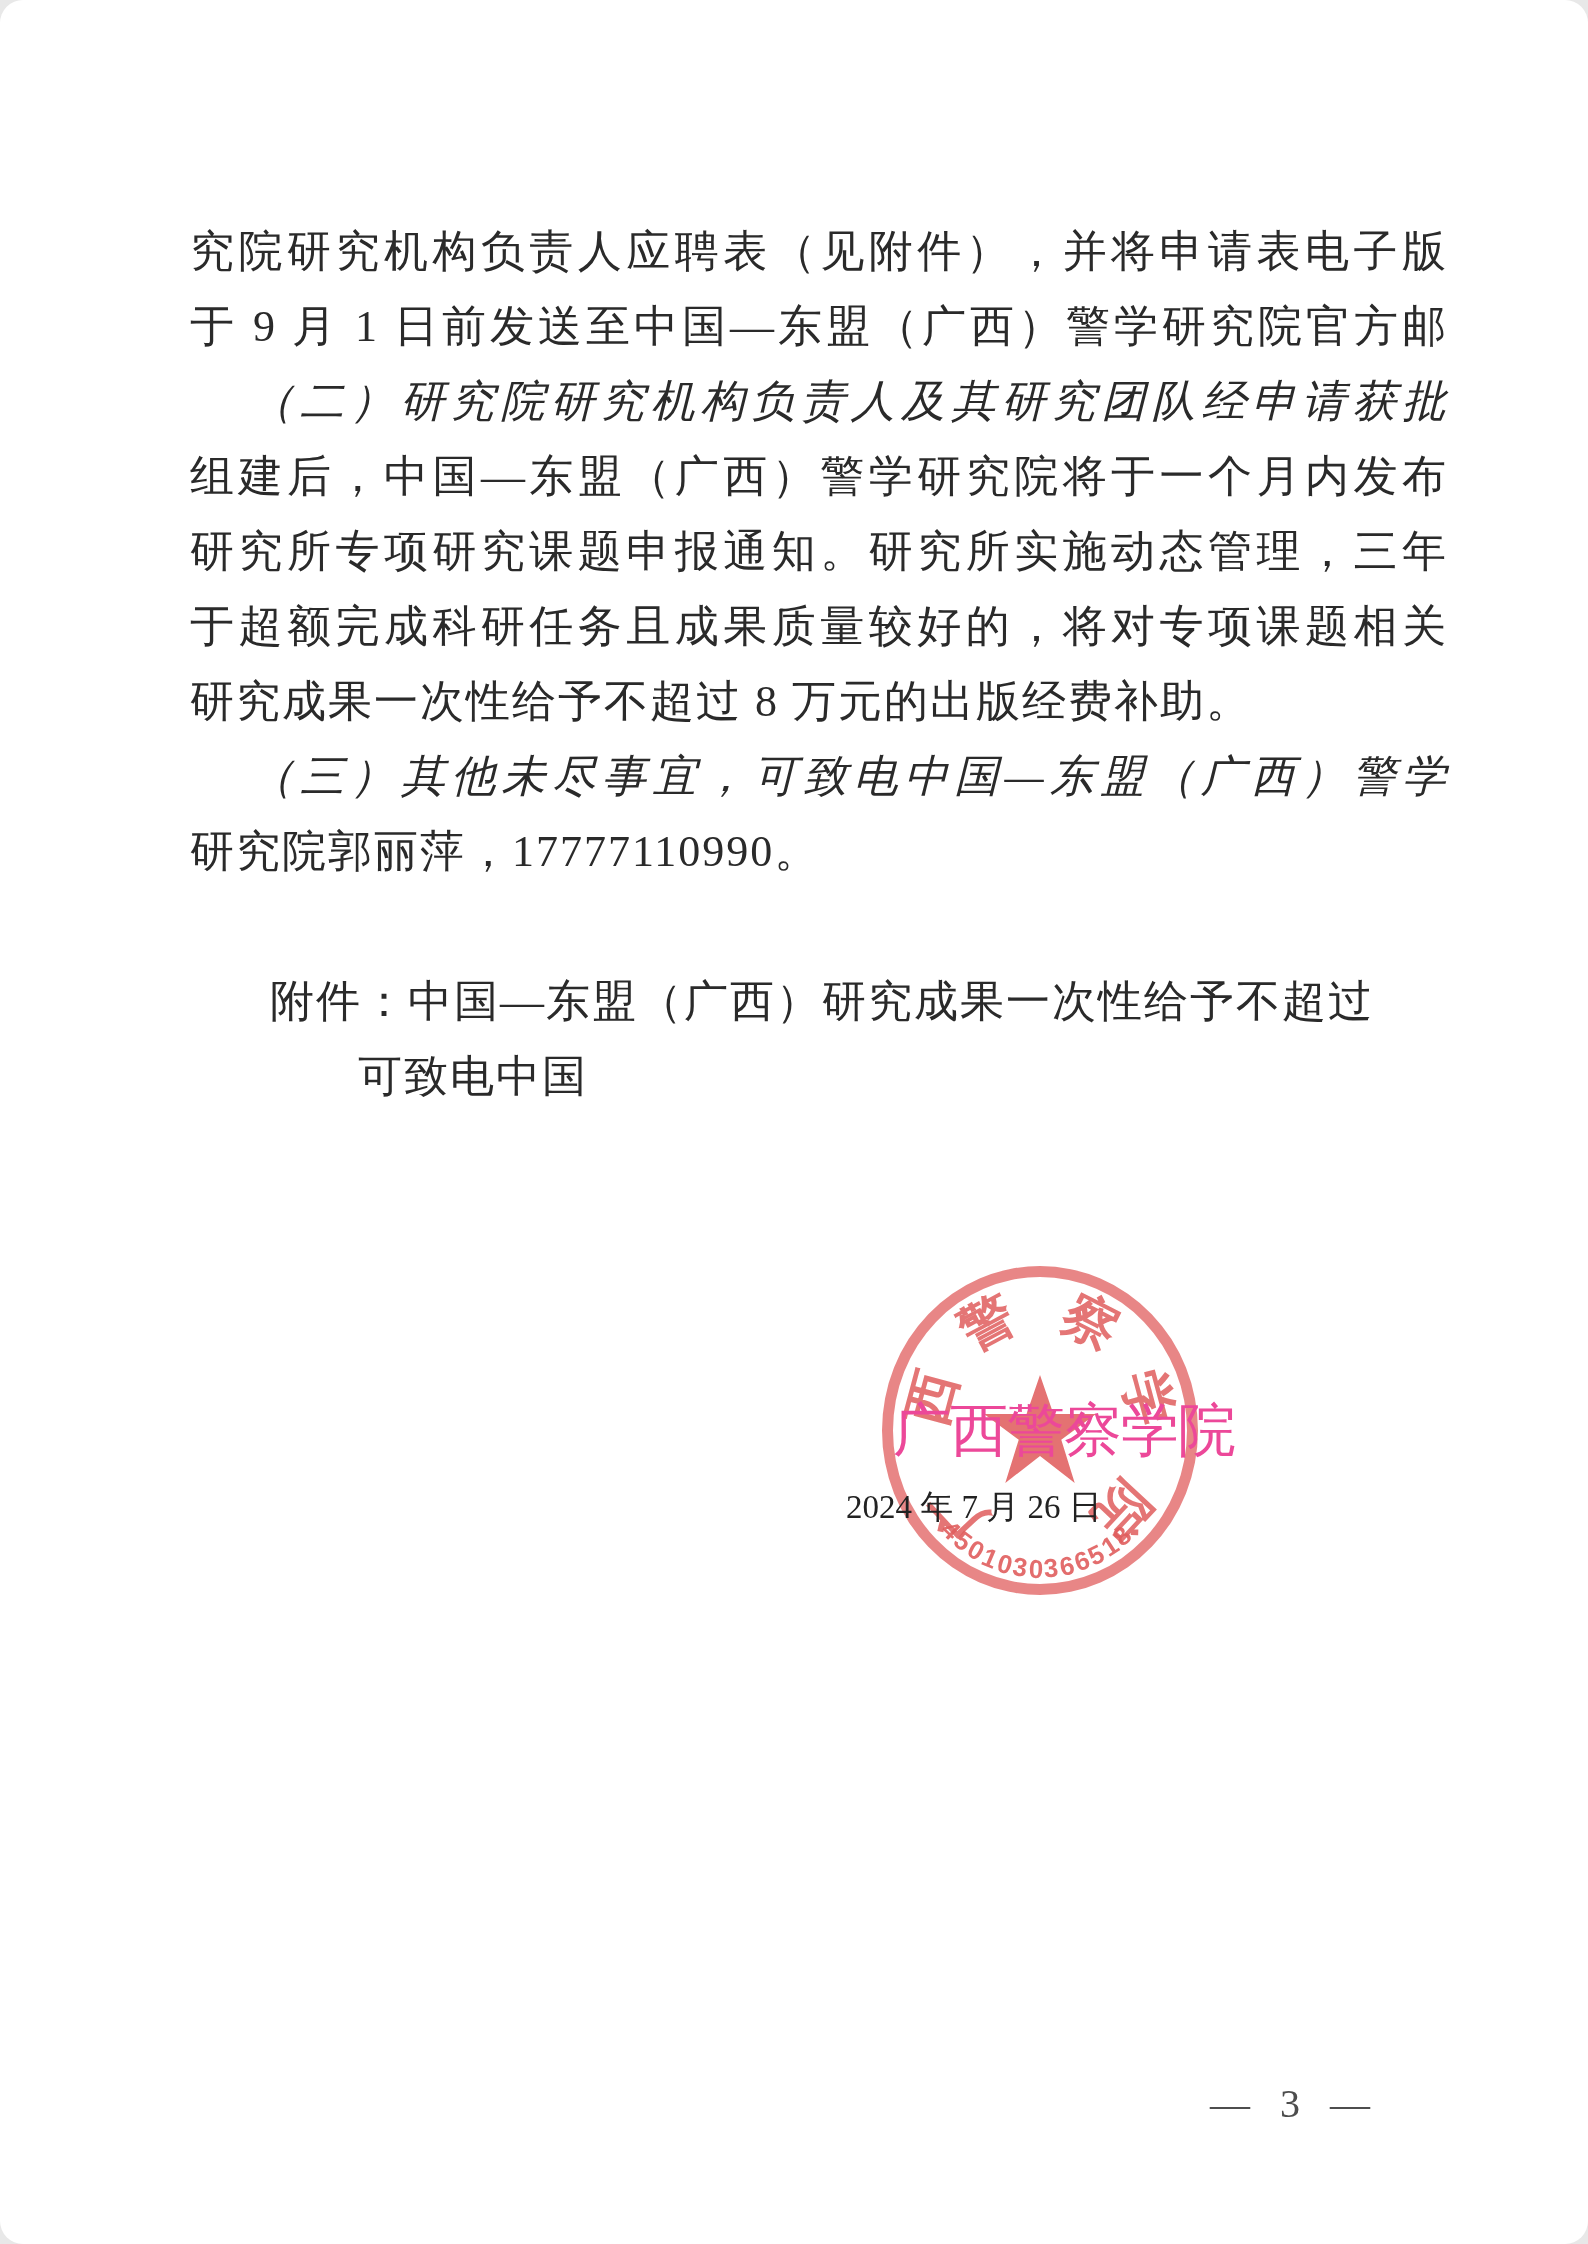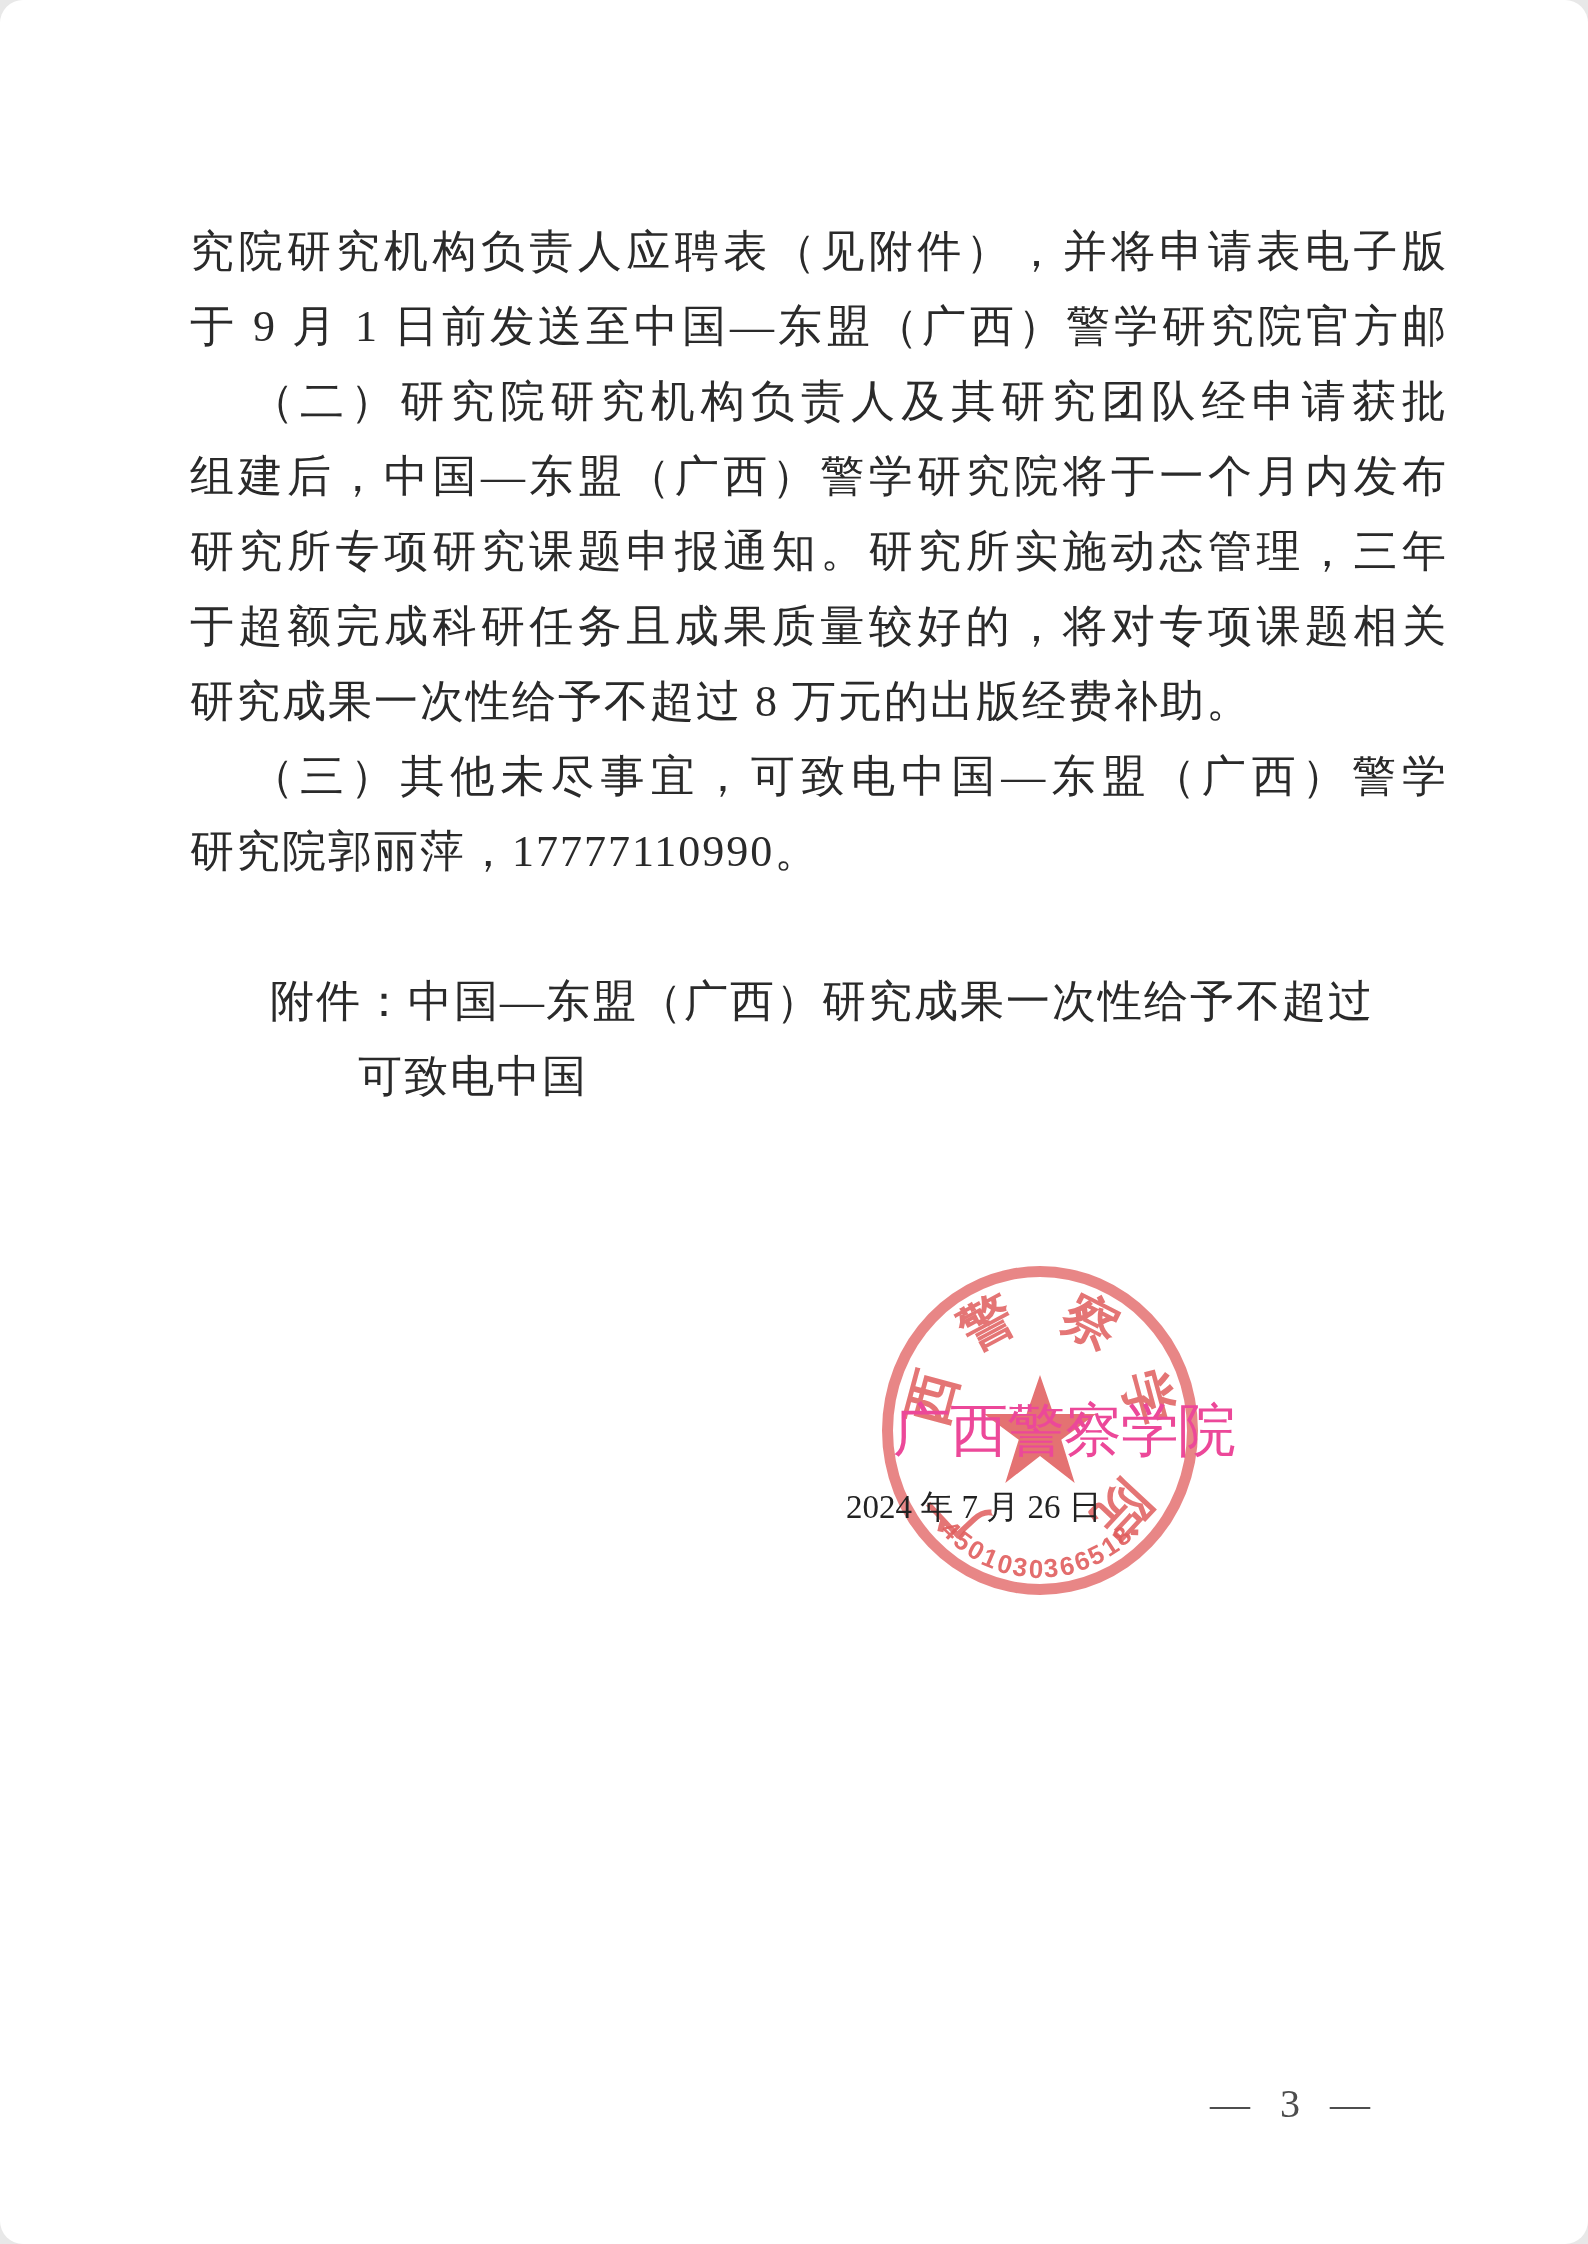--- a/index.html
+++ b/index.html
@@ -26,21 +26,21 @@
   }
   .ln{
     height:75px;line-height:75px;
     white-space:nowrap;
   }
   .ln.j{
     white-space:normal;
     text-align:justify;
     text-align-last:justify;
   }
-  .ln.ind{ text-indent:60px; }
+  .ln.ind{ text-indent:60px;font-style:italic; }
   .attachment{ margin-top:75px; }
   .attachment .a1{ margin-left:80px; }
   .attachment .a2{ margin-left:168px; }
   
   .stamp{
     position:absolute;
     left:882px;top:1266px;width:316px;height:329px;
     z-index:1;
   }
   .stamp-ring{

